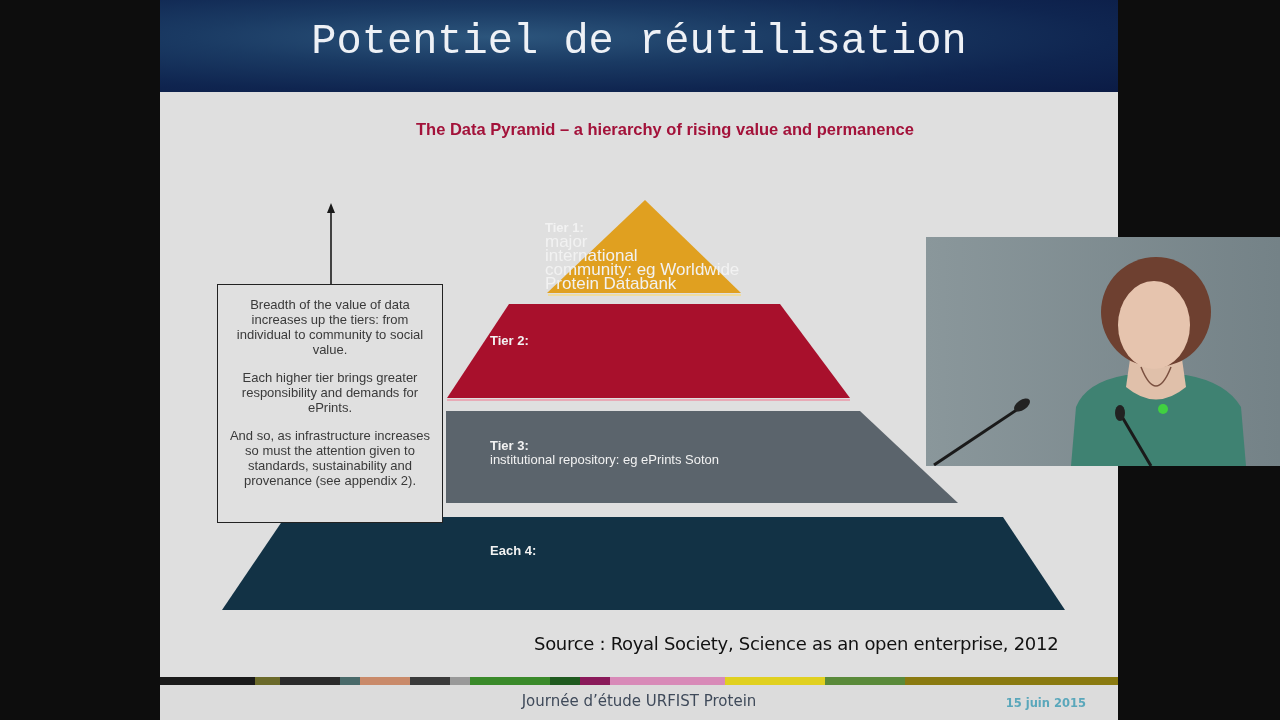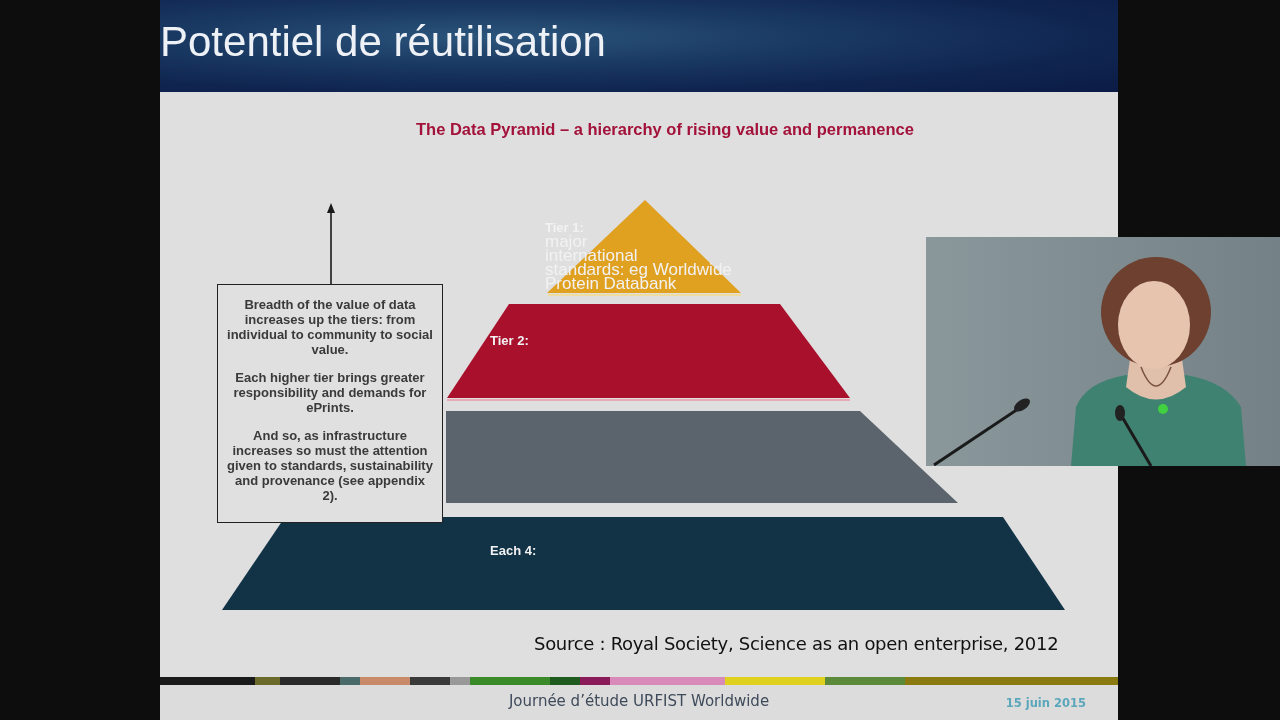--- a/index.html
+++ b/index.html
@@ -1,31 +1,31 @@
 <!DOCTYPE html>
 <html><head>
 <meta charset="utf-8">
 <style>
   html, body { margin:0; padding:0; }
   body { width:1280px; height:720px; background:#0d0d0d; position:relative; overflow:hidden; font-family:"Liberation Sans", sans-serif; }
   .slide { position:absolute; left:160px; top:0; width:958px; height:720px; background:#dedede; overflow:hidden; }
   .title-bar { position:absolute; left:0; top:0; width:958px; height:92px;
     background: radial-gradient(ellipse at 35% 40%, #2c557c 0%, #1a3a63 35%, #0f2550 70%, #0b1b45 100%); }
-  .title-bar .title { position:absolute; left:0; right:0; top:18px; color:#eef1f6;
-    font-family:Liberation Sans, sans-serif; font-size:42px; letter-spacing:0px; font-weight:normal; }
+  .title-bar .title { position:absolute; left:0; right:0; top:18px; text-align:center; color:#eef1f6;
+    font-family:Liberation Mono, monospace; font-size:42px; letter-spacing:0px; font-weight:normal; }
   .content { position:absolute; left:0; top:93px; width:958px; height:692px; background:#dfdfdf; }
   .subtitle { position:absolute; left:256px; top:27px; color:#a3123a; font-weight:bold; font-size:16.5px; font-family:"Liberation Sans", sans-serif; }
   svg.pyr { position:absolute; left:0; top:0; }
   .tier-text { position:absolute; color:#f2f2f2; text-align:left; font-family:"Liberation Sans", sans-serif; line-height:14px; }
   .tier-text .th { font-weight:bold; font-size:13px; }
   .tier-text .tb { font-size:13px; }
   .tier1 .tb { font-size:17px; line-height:14px; }
   .info-box { position:absolute; left:57px; top:191px; width:226px; height:239px; background:#e0e0e0; border:1.5px solid #222; box-sizing:border-box;
     color:#3a3a3a; font-size:13px; line-height:15px; text-align:center; padding:12px 8px 0 8px; }
-  .info-box p { margin:0 0 13px 0;font-weight:bold; }
+  .info-box p { margin:0 0 13px 0; }
   .source { position:absolute; left:374px; top:540px; color:#111; font-size:18px; font-family:"DejaVu Sans", sans-serif; letter-spacing:-0.3px;text-align:center; }
   .strip { position:absolute; left:0; top:677px; width:958px; height:8px; display:flex; }
   .strip div { height:8px; }
   .footer { position:absolute; left:0; top:685px; width:958px; height:35px; background:#dcdcdc; }
   .footer .event { position:absolute; left:0; right:0; top:7px; text-align:center; color:#3f4a5a; font-size:15px; font-family:"DejaVu Sans", sans-serif; }
   .footer .date { position:absolute; right:32px; top:11px; color:#5aa7bb; font-weight:bold; font-size:11.5px; font-family:"DejaVu Sans", sans-serif;text-align:right; }
   .video { position:absolute; left:926px; top:237px; width:354px; height:229px; background:#7e8b90; overflow:hidden; }
 </style>
 </head>
 <body>
@@ -51,28 +51,32 @@
       <line x1="287" y1="307" x2="690" y2="307" stroke="#e8aab6" stroke-width="2"></line>
 
       <polygon points="485,107 387,200 581,200" fill="#e0a020"></polygon>
       <line x1="388" y1="202" x2="581" y2="202" stroke="#efdca0" stroke-width="2"></line>
     </svg>
 
     <div class="tier-text tier1" style="left:385px; top:128px; width:200px;">
       <div class="th">Tier 1:</div>
       <div class="tb">major</div>
       <div class="tb">international</div>
-      <div class="tb">standards: eg Worldwide</div>
+      <div class="tb">community: eg Worldwide</div>
       <div class="tb">Protein Databank</div>
     </div>
 
     <div class="tier-text" style="left:330px; top:241px; width:310px;">
       <div class="th">Tier 2:</div>
     </div>
 
+    <div class="tier-text" style="left:330px; top:346px; width:310px;">
+      <div class="th">Tier 3:</div>
+      <div class="tb">institutional repository: eg ePrints Soton</div>
+    </div>
 
     <div class="tier-text" style="left:330px; top:451px; width:310px;">
       <div class="th">Each 4:</div>
     </div>
 
     <div class="info-box">
       <p>Breadth of the value of data increases up the tiers: from individual to community to social value.</p>
       <p>Each higher tier brings greater responsibility and demands for ePrints.</p>
       <p>And so, as infrastructure increases so must the attention given to standards, sustainability and provenance (see appendix 2).</p>
     </div>
@@ -91,21 +95,21 @@
     <div style="width:80px;background:#3a8a2a"></div>
     <div style="width:30px;background:#1f5a1f"></div>
     <div style="width:30px;background:#8a1a5a"></div>
     <div style="width:115px;background:#d88ab8"></div>
     <div style="width:100px;background:#e0d020"></div>
     <div style="width:80px;background:#5a8a3a"></div>
     <div style="width:213px;background:#8a7a10"></div>
   </div>
 
   <div class="footer">
-    <div class="event">Journée d’étude URFIST Worldwide</div>
+    <div class="event">Journée d’étude URFIST Protein</div>
     <div class="date">15 juin 2015</div>
   </div>
 </div>
 
 <div class="video">
   <svg width="354" height="229">
     <defs>
       <linearGradient id="bg" x1="0" y1="0" x2="1" y2="0">
         <stop offset="0" stop-color="#8a979b"></stop>
         <stop offset="1" stop-color="#748287"></stop>

